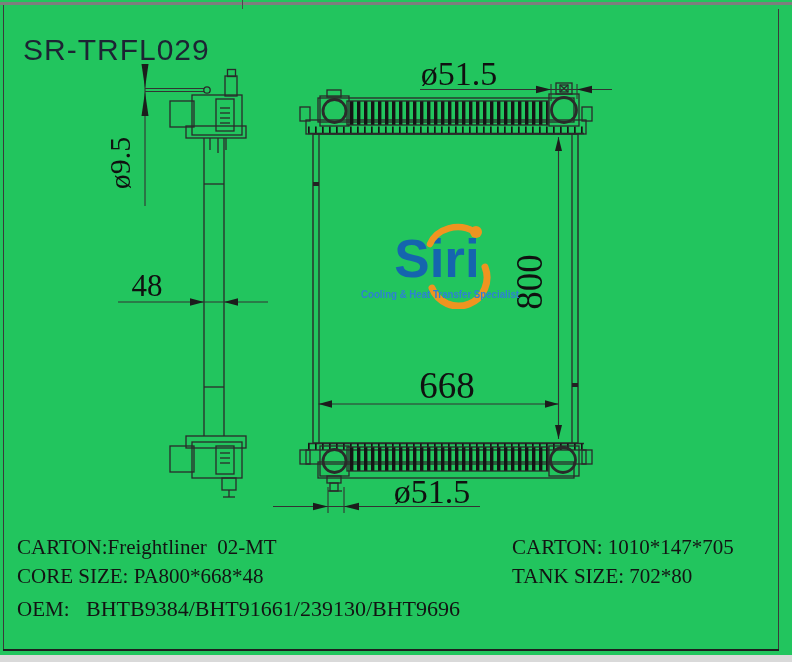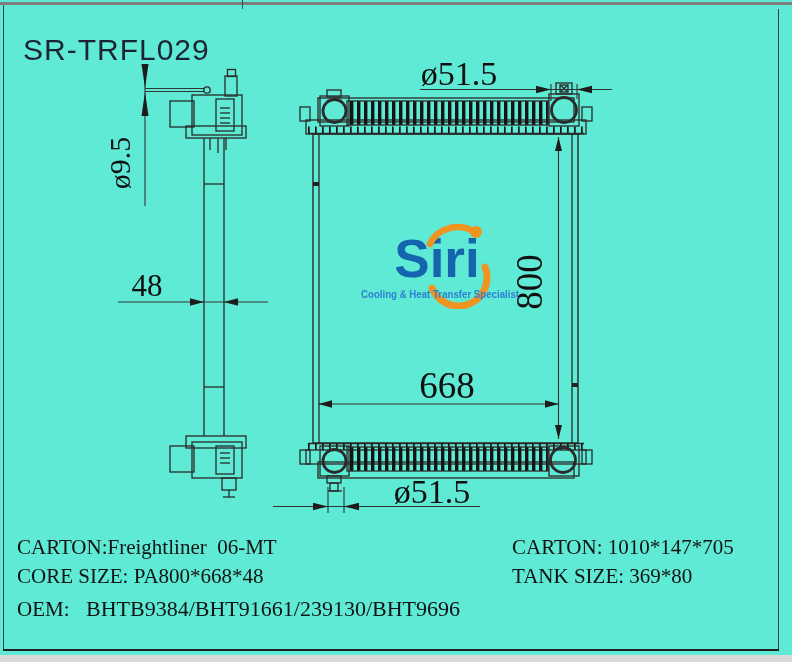--- a/index.html
+++ b/index.html
@@ -1,16 +1,16 @@
 <!DOCTYPE html>
 <html><head>
 <meta charset="utf-8">
 <style>
   html,body{margin:0;padding:0;background:#ffffff;}
-  .page{position:relative;width:792px;height:662px;background:#5eead4;overflow:hidden;
+  .page{position:relative;width:792px;height:662px;background:#22c55e;overflow:hidden;
         font-family:"Liberation Sans",sans-serif;}
   .top-rule{position:absolute;left:0;top:2px;width:792px;height:3px;background:#7e7e7e;}
   .frame-left{position:absolute;left:3px;top:5px;width:1px;height:645px;background:#3a3a3a;}
   .frame-right{position:absolute;left:778px;top:9px;width:1px;height:641px;background:#3a3a3a;}
   .frame-bottom{position:absolute;left:3px;top:649px;width:776px;height:2px;background:#1e1e1e;}
   .frame-tick{position:absolute;left:242px;top:0;width:1px;height:9px;background:#4a4a4a;}
   .bottom-strip{position:absolute;left:0;top:655px;width:792px;height:7px;background:#d9d9d9;}
   .part-number{position:absolute;left:23px;top:33px;font-size:30px;letter-spacing:1px;
                color:#1c2433;font-weight:500;}
   .drawing-svg{position:absolute;left:0;top:0;}
@@ -176,20 +176,20 @@
 
   <svg class="logo-svg" width="220" height="95" viewBox="0 0 220 95">
     <text x="109" y="63" text-anchor="middle" font-size="53" font-weight="bold" fill="#1565ae" font-family="Liberation Sans, sans-serif">Siri</text>
     <path d="M 102 30 A 30 27 0 0 1 146 17.5" stroke="#ef9420" stroke-width="6.5" fill="none" stroke-linecap="round"></path>
     <circle cx="148" cy="18" r="6" fill="#ef9420"></circle>
     <path d="M 104 74 A 28 28 0 0 0 157 53" stroke="#ef9420" stroke-width="7" fill="none" stroke-linecap="round"></path>
     <text x="112" y="84" text-anchor="middle" font-size="11" font-weight="bold" fill="#2e80d3" font-family="Liberation Sans, sans-serif" textLength="158" lengthAdjust="spacingAndGlyphs">Cooling &amp; Heat Transfer Specialist</text>
   </svg>
 
   <div class="specs">
-    <div class="spec-line l1"><span>CARTON:</span><span class="val">Freightliner  06-MT</span></div>
+    <div class="spec-line l1"><span>CARTON:</span><span class="val">Freightliner  02-MT</span></div>
     <div class="spec-line l2"><span>CORE SIZE:</span><span class="val"> PA800*668*48</span></div>
     <div class="spec-line l3"><span>OEM:</span><span class="val">   BHTB9384/BHT91661/239130/BHT9696</span></div>
     <div class="spec-line l4"><span>CARTON:</span><span class="val"> 1010*147*705</span></div>
-    <div class="spec-line l5"><span>TANK SIZE:</span><span class="val"> 369*80</span></div>
+    <div class="spec-line l5"><span>TANK SIZE:</span><span class="val"> 702*80</span></div>
   </div>
 
 </div>
 
 </body></html>

